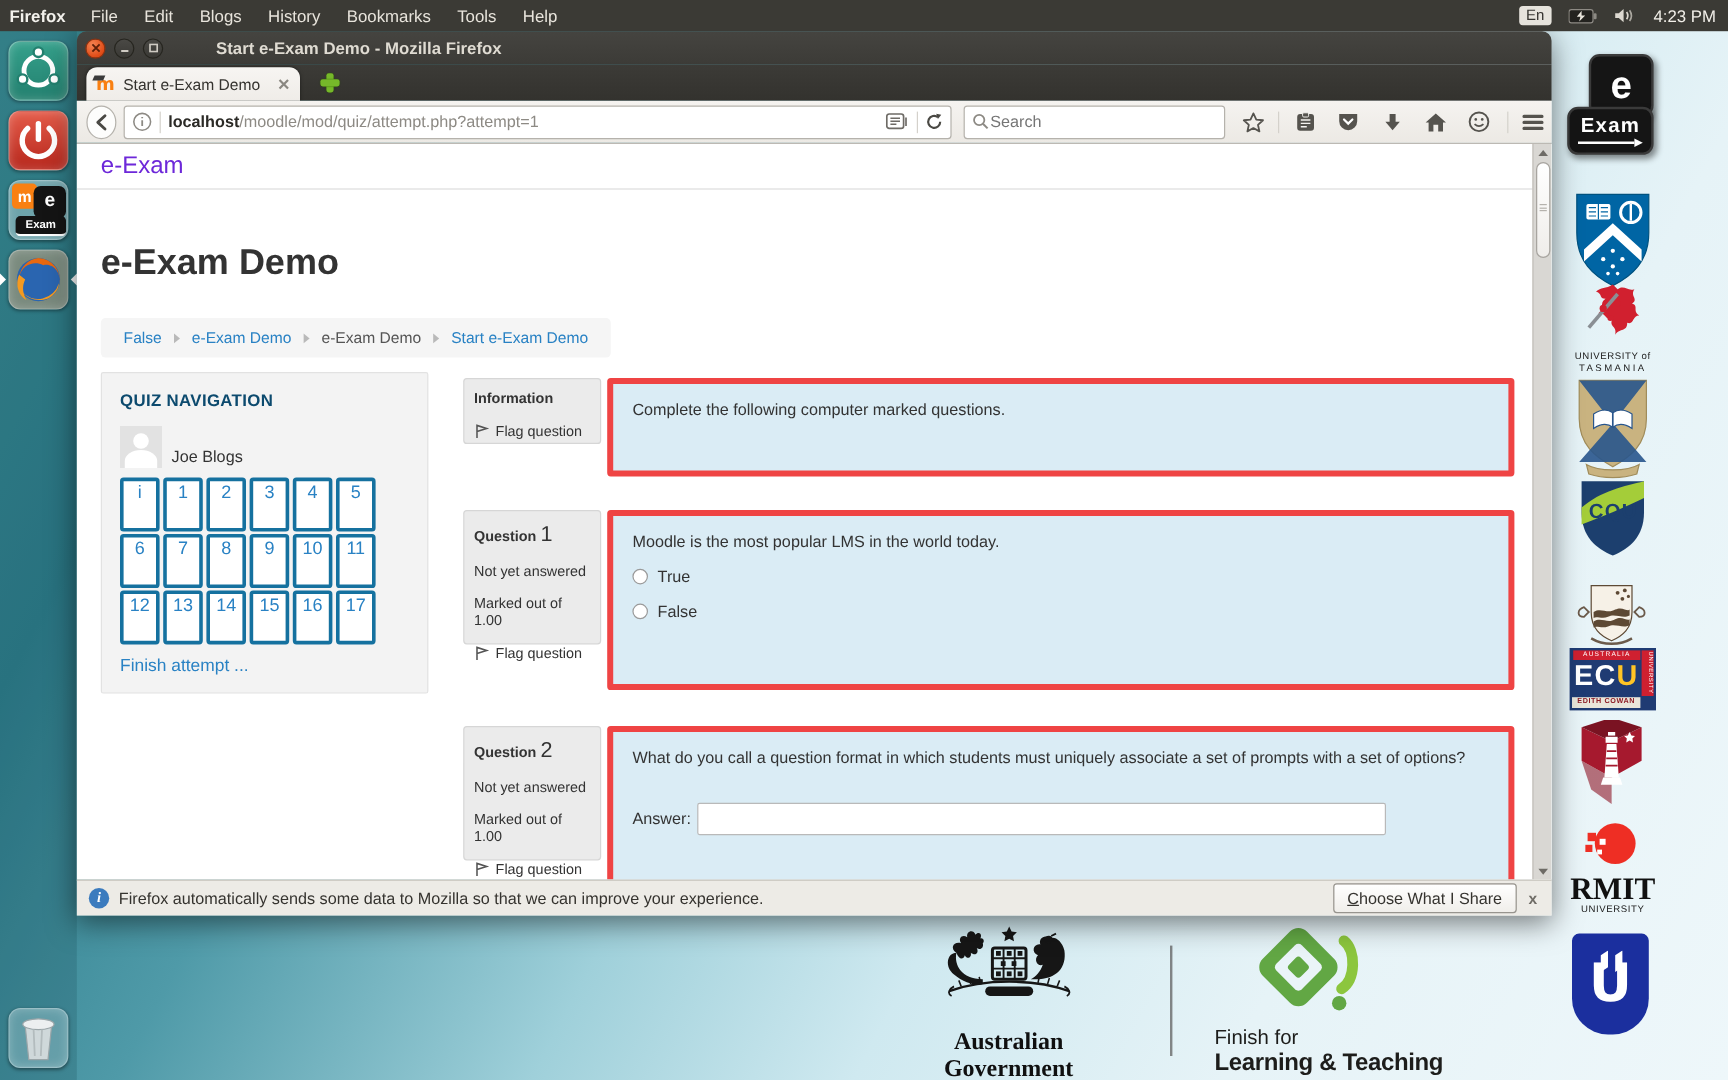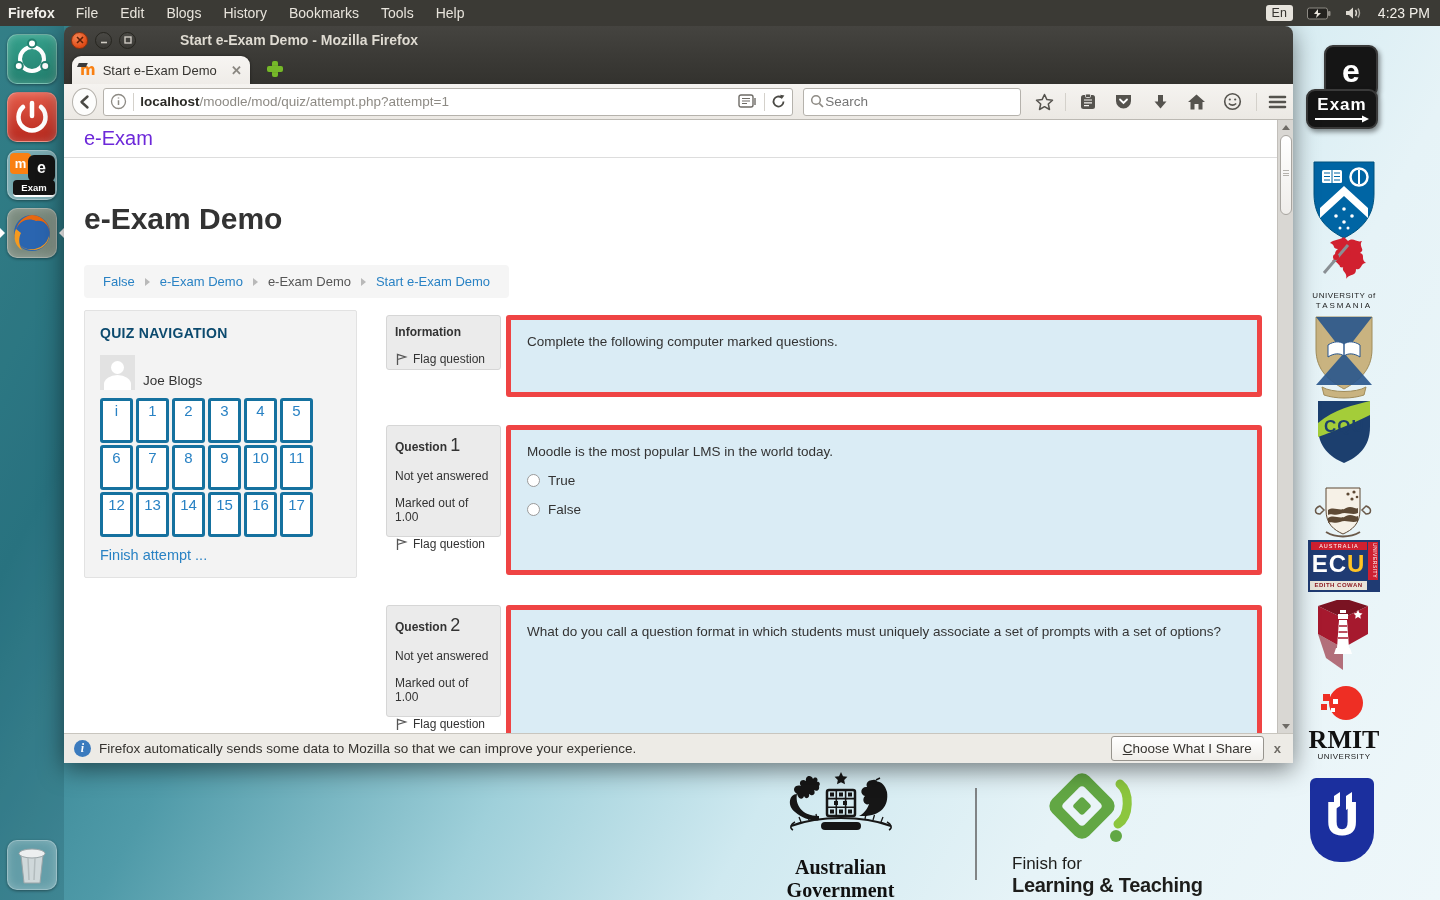--- a/index.html
+++ b/index.html
@@ -401,20 +401,24 @@
         <div class="qline">Marked out of 1.00</div>
         <div class="flagline">
           <svg class="flagicon" width="13" height="13" viewBox="0 0 13 13">
               <path d="M2.5 12 L2.5 1.5 L10.5 4 L2.5 6.5" fill="none" stroke="#555" stroke-width="1.3"></path>
             </svg>
           <span>Flag question</span>
         </div>
       </div>
       <div class="qcontent" style="height:170px;">
         <div style="width:700px;">What do you call a question format in which students must uniquely associate a set of prompts with a set of options?</div>
+        <div class="answerrow">
+          <span class="alabel">Answer:</span>
+          <input type="text" style="">
+        </div>
       </div>
     </div>
 
     <div id="scrollbar">
       <div class="sb-arrow" style="top:0;">
           <span class="sb-tri-up"></span>
         </div>
       <div id="sb-thumb">
           <i class="grip"></i>
           <i></i>

